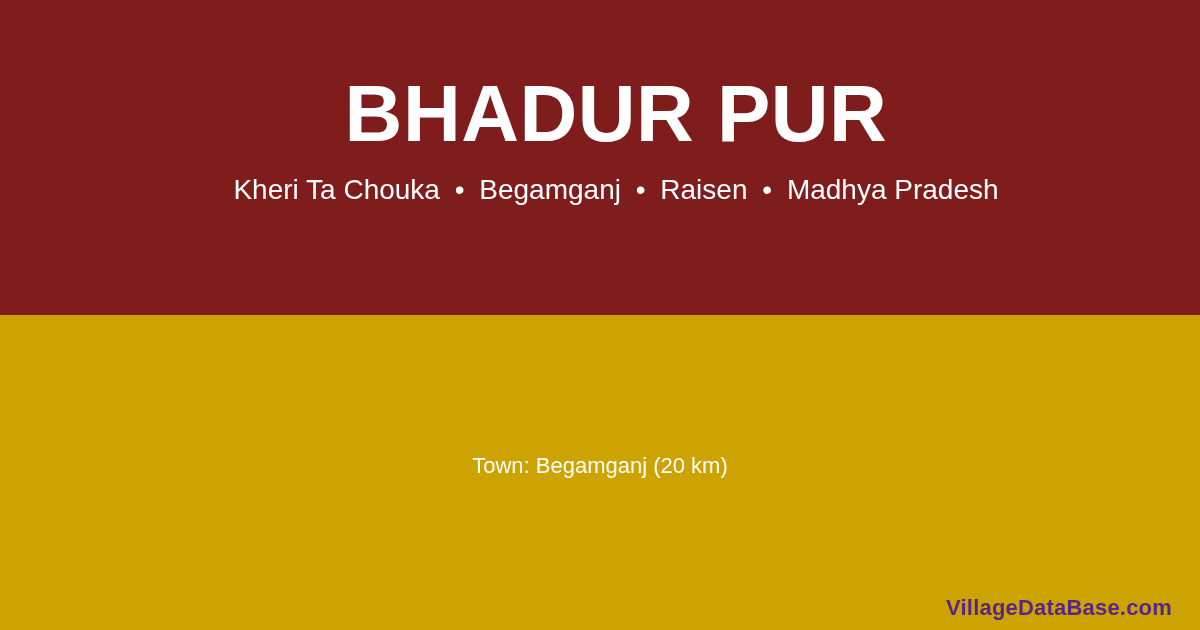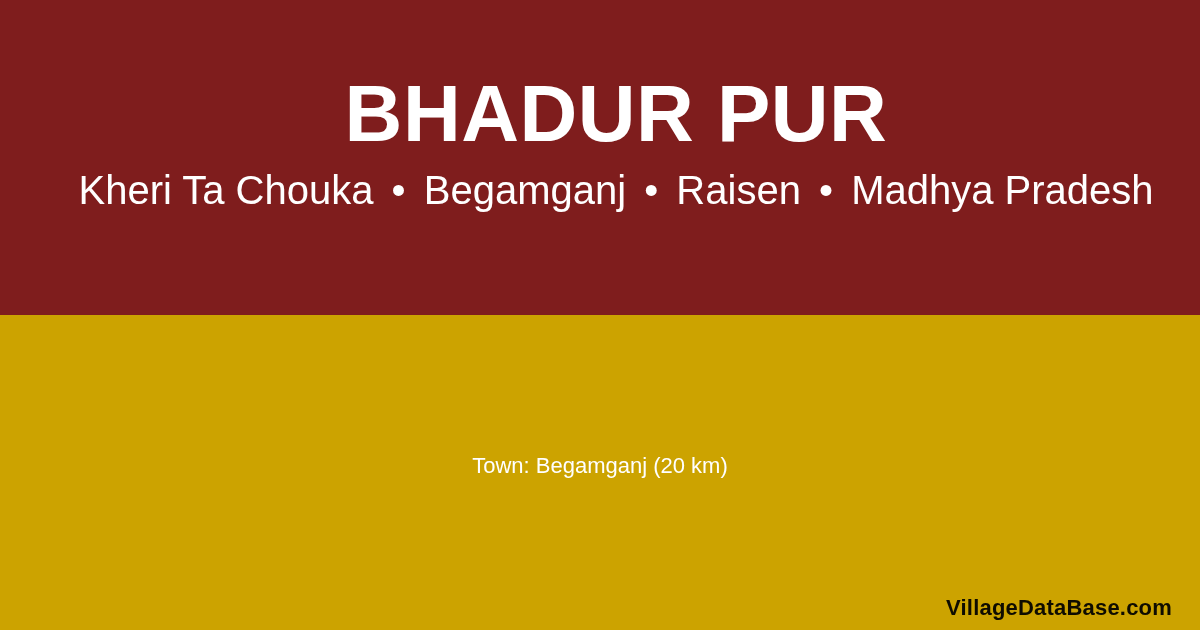--- a/index.html
+++ b/index.html
@@ -40,21 +40,21 @@
     line-height: 84px;
     font-weight: bold;
     color: #ffffff;
     letter-spacing: 0.5px;
     text-align: center;
     white-space: nowrap;
   }
   .page-subtitle {
     margin: 0;
     margin-top: 16px;
-    font-size: 40px;
+    font-size: 28px;
     line-height: 36px;
     font-weight: normal;
     color: #ffffff;
     text-align: center;
     white-space: nowrap;
   }
   .sep {
     display: inline-block;
     padding: 0 7px;
     color: #ffffff;
@@ -79,21 +79,21 @@
     text-align: left;
     white-space: nowrap;
   }
   .watermark {
     position: absolute;
     right: 28px;
     bottom: 8px;
     font-size: 22px;
     line-height: 28px;
     font-weight: bold;
-    color: #000000;
+    color: #4c1d95;
     opacity: 0.92;
     letter-spacing: 0.2px;
     white-space: nowrap;
   }
 </style>
 </head>
 <body>
 
 <div class="card">
 

